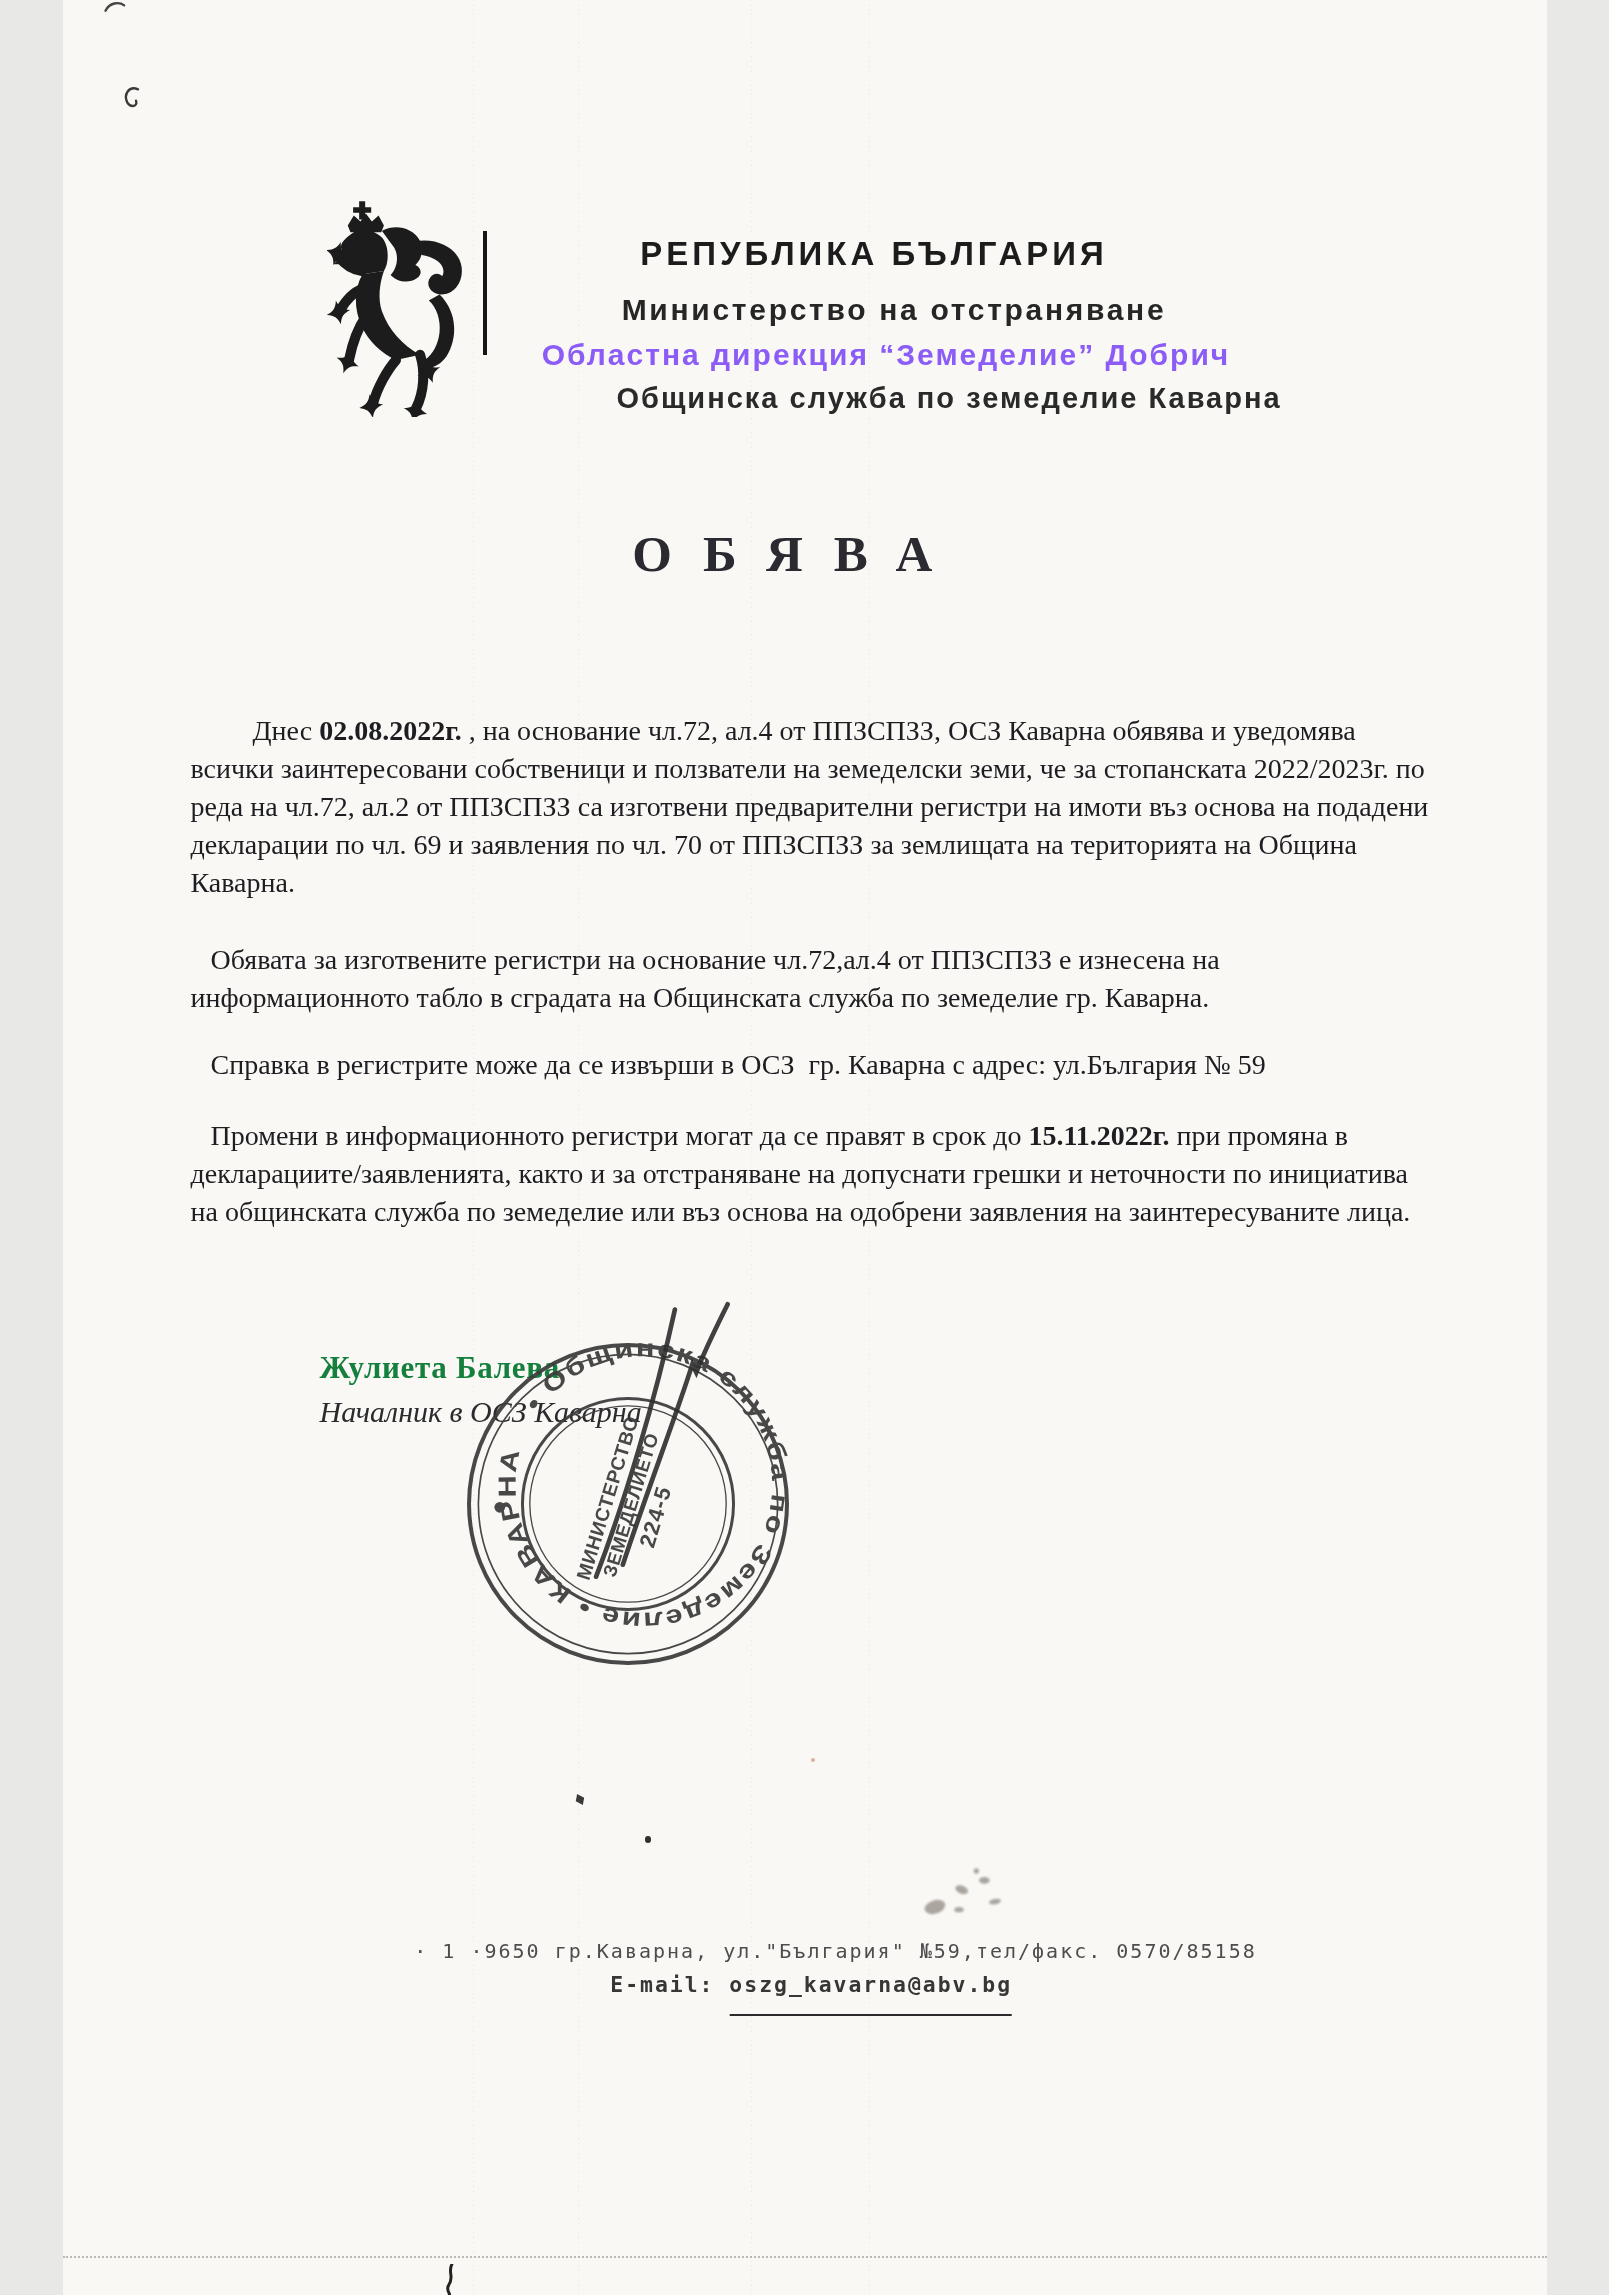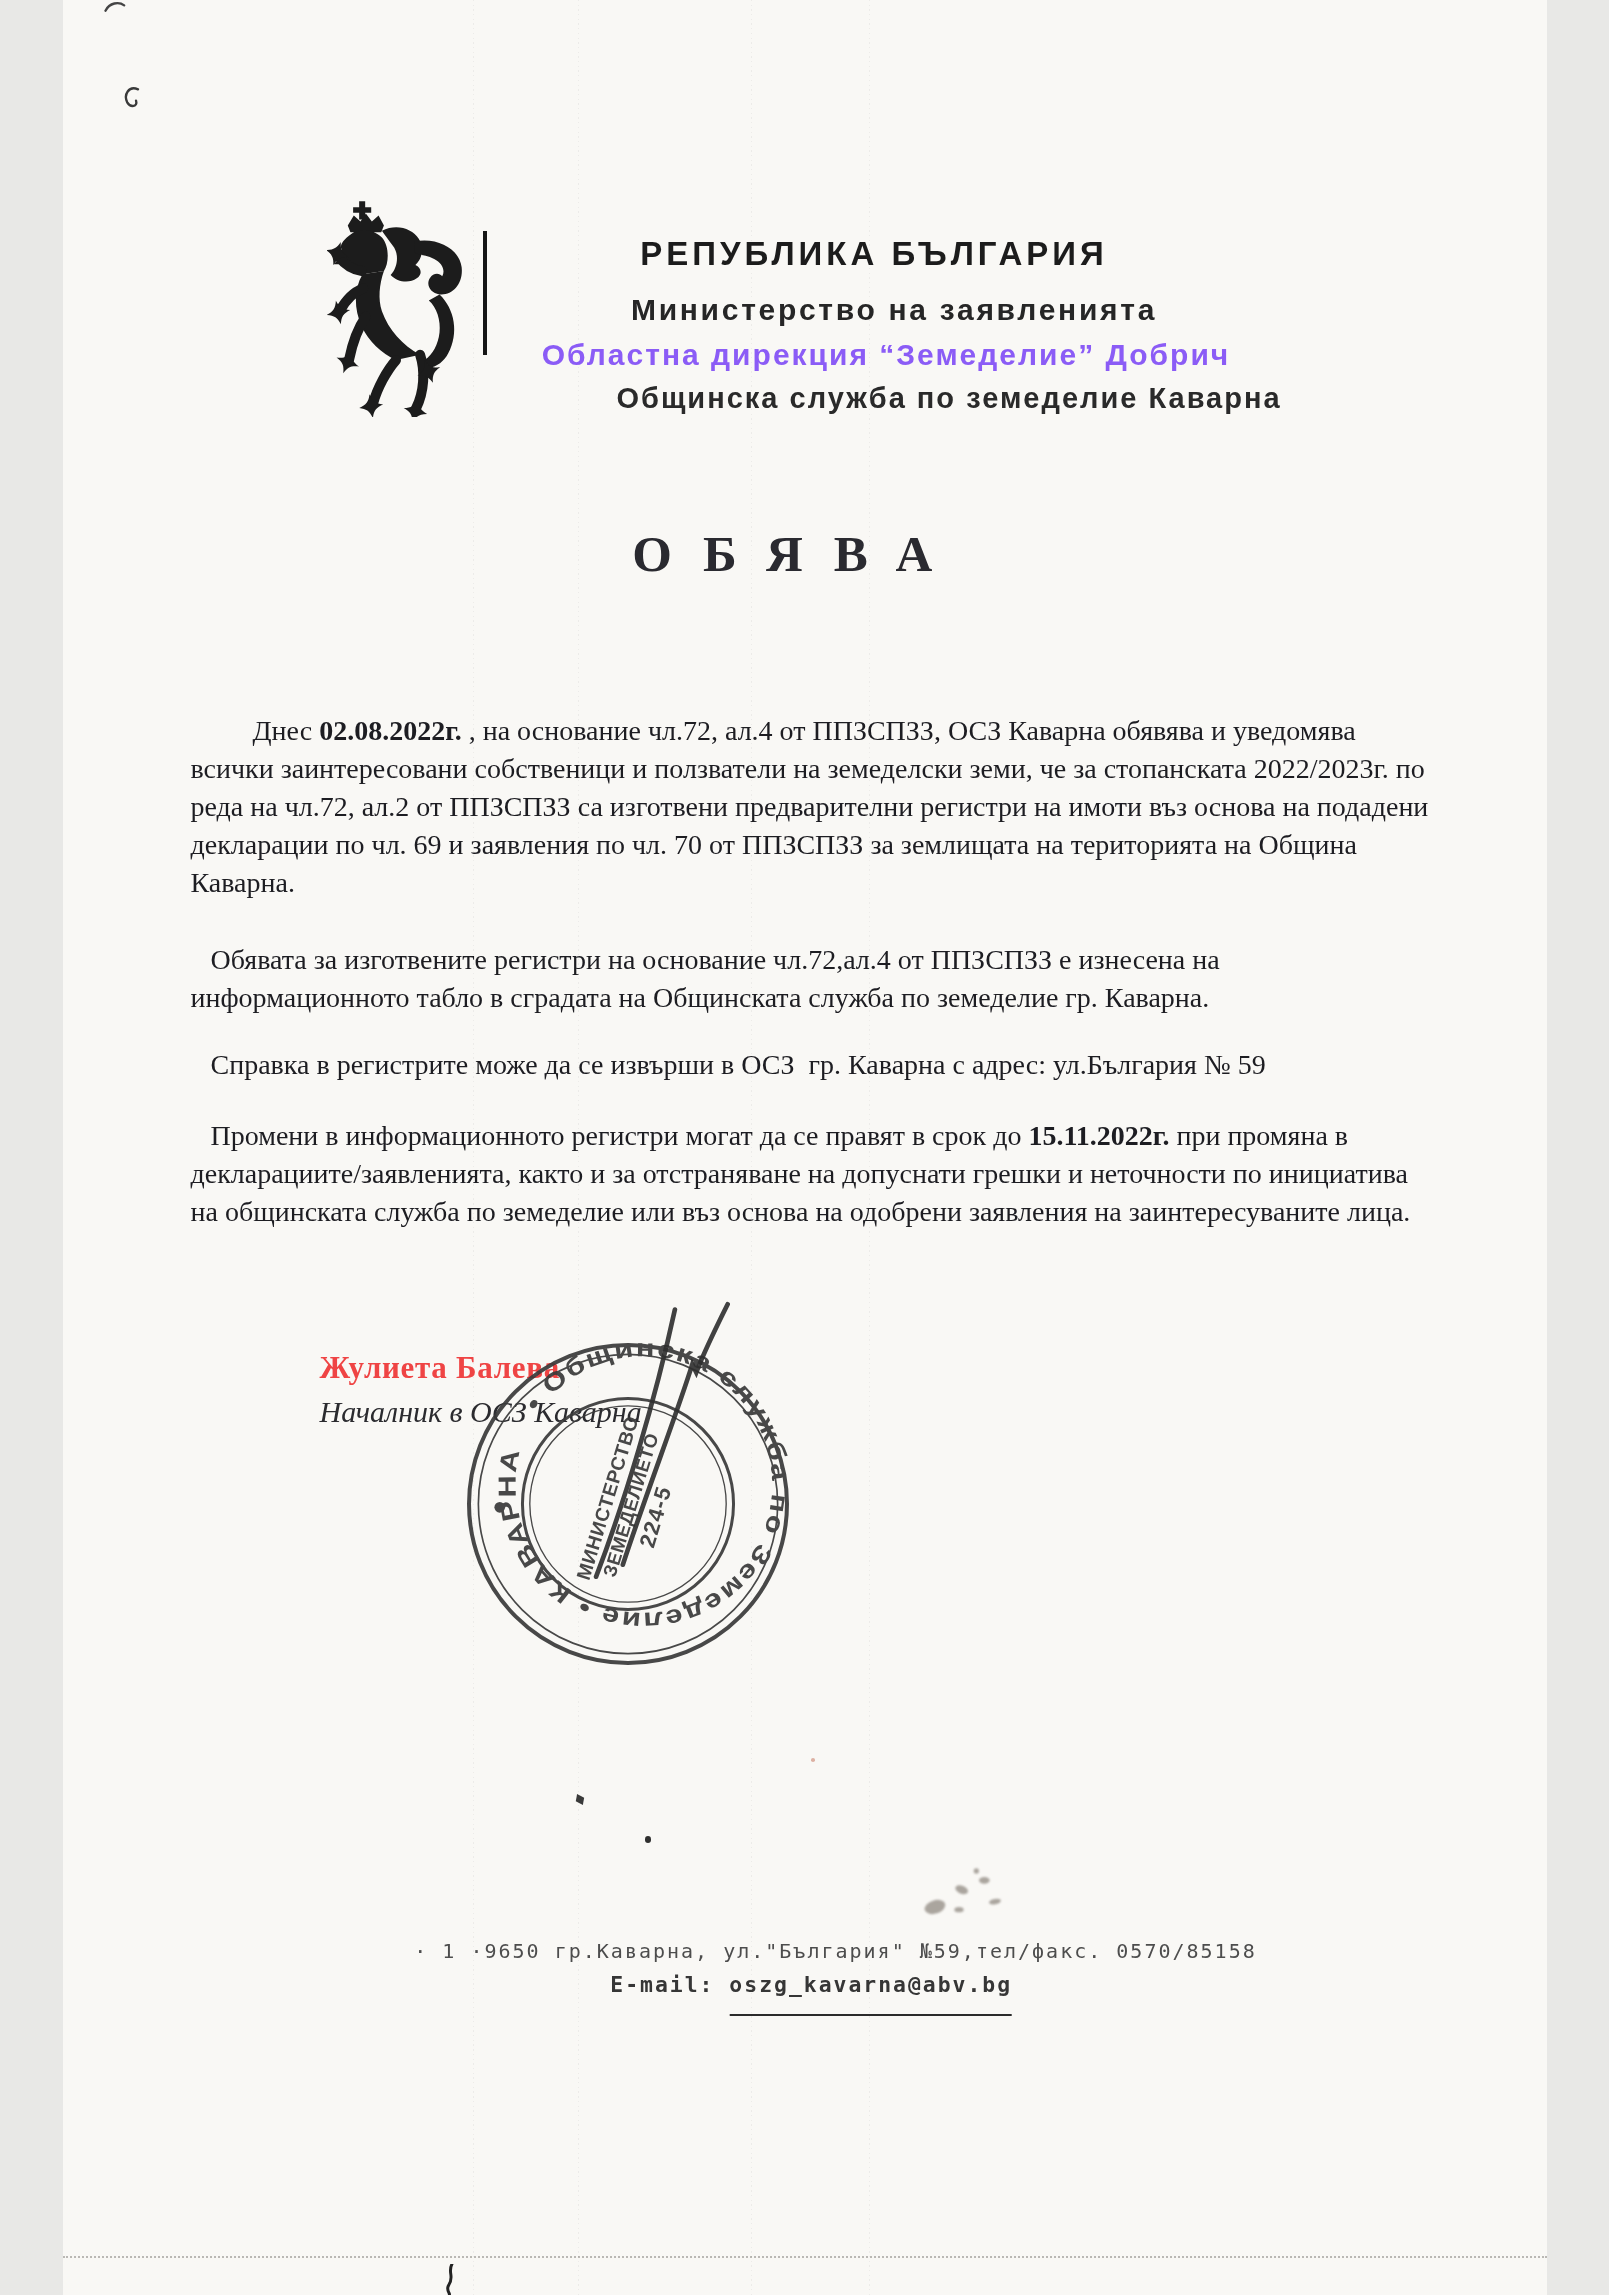--- a/index.html
+++ b/index.html
@@ -52,21 +52,21 @@
   .para { margin:0; white-space:pre-wrap; }
   .para b { font-weight:bold;text-align:right; }
   .indent-lg { text-indent:62px; }
   .indent-sm { text-indent:20px; }
   .p1 { margin-bottom:39px; }
   .p2 { margin-bottom:29px; }
   .p3 { margin-bottom:33px; }
 
   
   .sig { position:absolute; left:257px; top:1350px; font-family:"Liberation Serif", serif; }
-  .sig-name { font-weight:bold; font-size:31px; color:#ef4444; letter-spacing:0.7px; }
+  .sig-name { font-weight:bold; font-size:31px; color:#15803d; letter-spacing:0.7px; }
   .sig-pos  { font-style:italic; font-size:30px; color:#2b2b2f; margin-top:9.4px; }
 
   
   .stamp { position:absolute; left:398px; top:1337px; width:334px; height:334px; opacity:.92; }
   .pen   { position:absolute; left:461px; top:1256px; width:414px; height:401px; opacity:.9; }
 
   
   .footer { position:absolute; left:0; right:0; top:1939px; text-align:center;
             font-family:"DejaVu Sans Mono", monospace; }
   .f-line1 { font-size:20px; letter-spacing:2px; color:#4d4d4d; transform:translateX(31px); }
@@ -120,21 +120,21 @@
       <use href="#tuft" transform="translate(66,306) rotate(-8)"></use>
       <use href="#tuft" transform="translate(132,313) rotate(14)"></use>
       <use href="#tuft" transform="translate(152,254) rotate(-20)"></use>
     </g>
   </svg>
 
   <div class="emblem-bar"></div>
 
   <div class="letterhead">
     <div class="lh-1">РЕПУБЛИКА БЪЛГАРИЯ</div>
-    <div class="lh-2">Министерство на заявленията</div>
+    <div class="lh-2">Министерство на отстраняване</div>
     <div class="lh-3">Областна дирекция “Земеделие” Добрич</div>
     <div class="lh-4">Общинска служба по земеделие Каварна</div>
   </div>
 
   <div class="doc-title">ОБЯВА</div>
 
   <div class="body-text">
     <p class="para indent-lg p1"><span>Днес </span><b>02.08.2022г.</b><span> , на основание чл.72, ал.4 от ППЗСПЗЗ, ОСЗ Каварна обявява и уведомява всички заинтересовани собственици и ползватели на земеделски земи, че за стопанската 2022/2023г. по реда на чл.72, ал.2 от ППЗСПЗЗ са изготвени предварителни регистри на имоти въз основа на подадени декларации по чл. 69 и заявления по чл. 70 от ППЗСПЗЗ за землищата на територията на Община Каварна.</span></p>
     <p class="para indent-sm p2">Обявата за изготвените регистри на основание чл.72,ал.4 от ППЗСПЗЗ е изнесена на информационното табло в сградата на Общинската служба по земеделие гр. Каварна.</p>
     <p class="para indent-sm p3">Справка в регистрите може да се извърши в ОСЗ  гр. Каварна с адрес: ул.България № 59</p>

